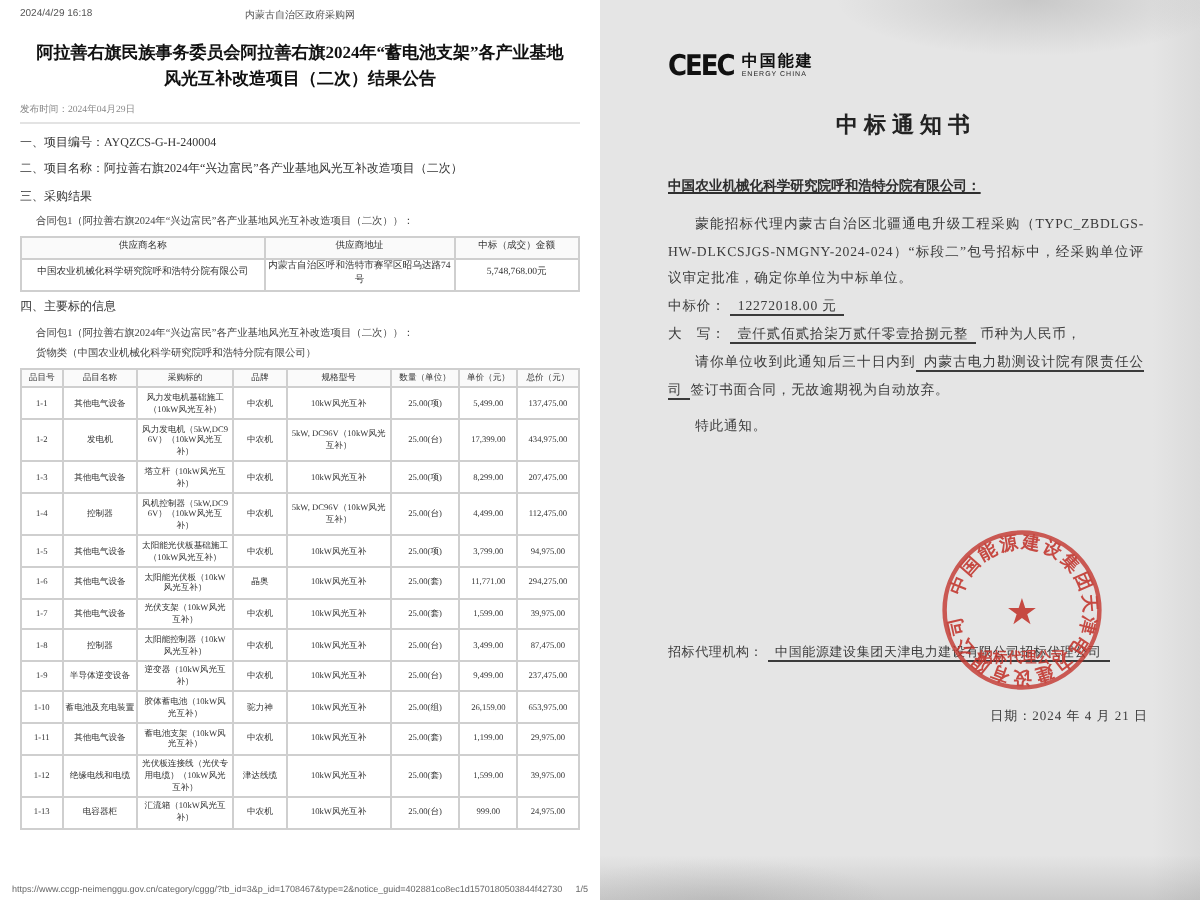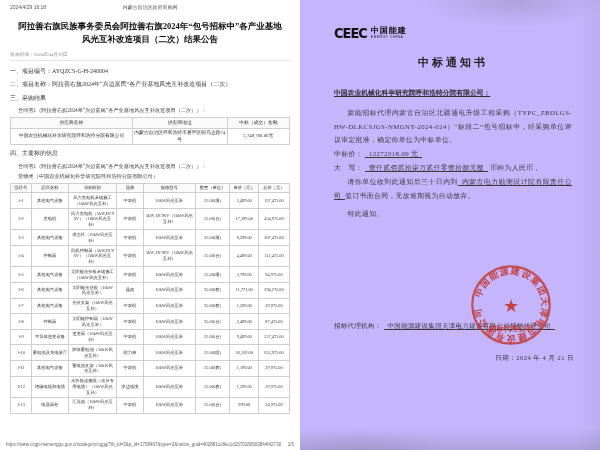--- a/index.html
+++ b/index.html
@@ -34,21 +34,21 @@
   .items-table th:nth-child(4),.items-table td:nth-child(4){width:9.5%;}
   .items-table th:nth-child(5),.items-table td:nth-child(5){width:19%;}
   .items-table th:nth-child(6),.items-table td:nth-child(6){width:12.5%;}
   .items-table th:nth-child(7),.items-table td:nth-child(7){width:10%;}
   .items-table th:nth-child(8),.items-table td:nth-child(8){width:11%;}
   .print-footer{position:absolute;bottom:3px;left:6px;right:6px;display:flex;justify-content:space-between;
     font-size:4.5px;color:#666;font-family:"Liberation Sans","DejaVu Sans",sans-serif;}
 
   
   .page-right{width:300px;height:450px;position:relative;box-sizing:border-box;
-    padding:26px 28px 0 34px;background:#c4b5fd;color:#3b3b3b;}
+    padding:26px 28px 0 34px;background:#e5e5e5;color:#3b3b3b;}
   .page-right::before{content:"";position:absolute;inset:0;pointer-events:none;
     background:
       radial-gradient(ellipse 140px 40px at 72% 0%, rgba(70,70,70,0.18), rgba(0,0,0,0) 70%),
       radial-gradient(ellipse 120px 30px at 20% 100%, rgba(60,60,60,0.10), rgba(0,0,0,0) 70%),
       linear-gradient(to top, rgba(60,60,60,0.16), rgba(0,0,0,0) 5%),
       linear-gradient(to left, rgba(80,80,80,0.07), rgba(0,0,0,0) 8%);}
   .logo-row{display:flex;align-items:center;gap:4px;margin-bottom:14px;}
   .logo-mark{font-family:"DejaVu Sans",sans-serif;font-weight:900;font-size:13px;letter-spacing:-1px;
     color:#111;transform:scaleY(1.1);}
   .logo-text{display:flex;flex-direction:column;line-height:1;}
@@ -71,21 +71,21 @@
 <body>
 
 <div class="canvas" data-interactable="false">
 
   <div class="page-left" data-interactable="false">
     <div class="print-header" data-interactable="false">
       <span data-interactable="false">2024/4/29 16:18</span>
       <span class="site" data-interactable="false">内蒙古自治区政府采购网</span>
     </div>
 
-    <div class="ann-title" data-interactable="false">阿拉善右旗民族事务委员会阿拉善右旗2024年“包号招标中”各产业基地风光互补改造项目（二次）结果公告</div>
+    <div class="ann-title" data-interactable="false">阿拉善右旗民族事务委员会阿拉善右旗2024年“蓄电池支架”各产业基地风光互补改造项目（二次）结果公告</div>
     <div class="publish" data-interactable="false">发布时间：2024年04月29日</div>
 
     <div class="sec-line" data-interactable="false">一、项目编号：AYQZCS-G-H-240004</div>
     <div class="sec-line" data-interactable="false">二、项目名称：阿拉善右旗2024年“兴边富民”各产业基地风光互补改造项目（二次）</div>
     <div class="sec-line" data-interactable="false">三、采购结果</div>
     <div class="sub-line" data-interactable="false">合同包1（阿拉善右旗2024年“兴边富民”各产业基地风光互补改造项目（二次））：</div>
 
     <table class="supplier-table" data-interactable="false">
         <thead>
           <tr data-interactable="false">

